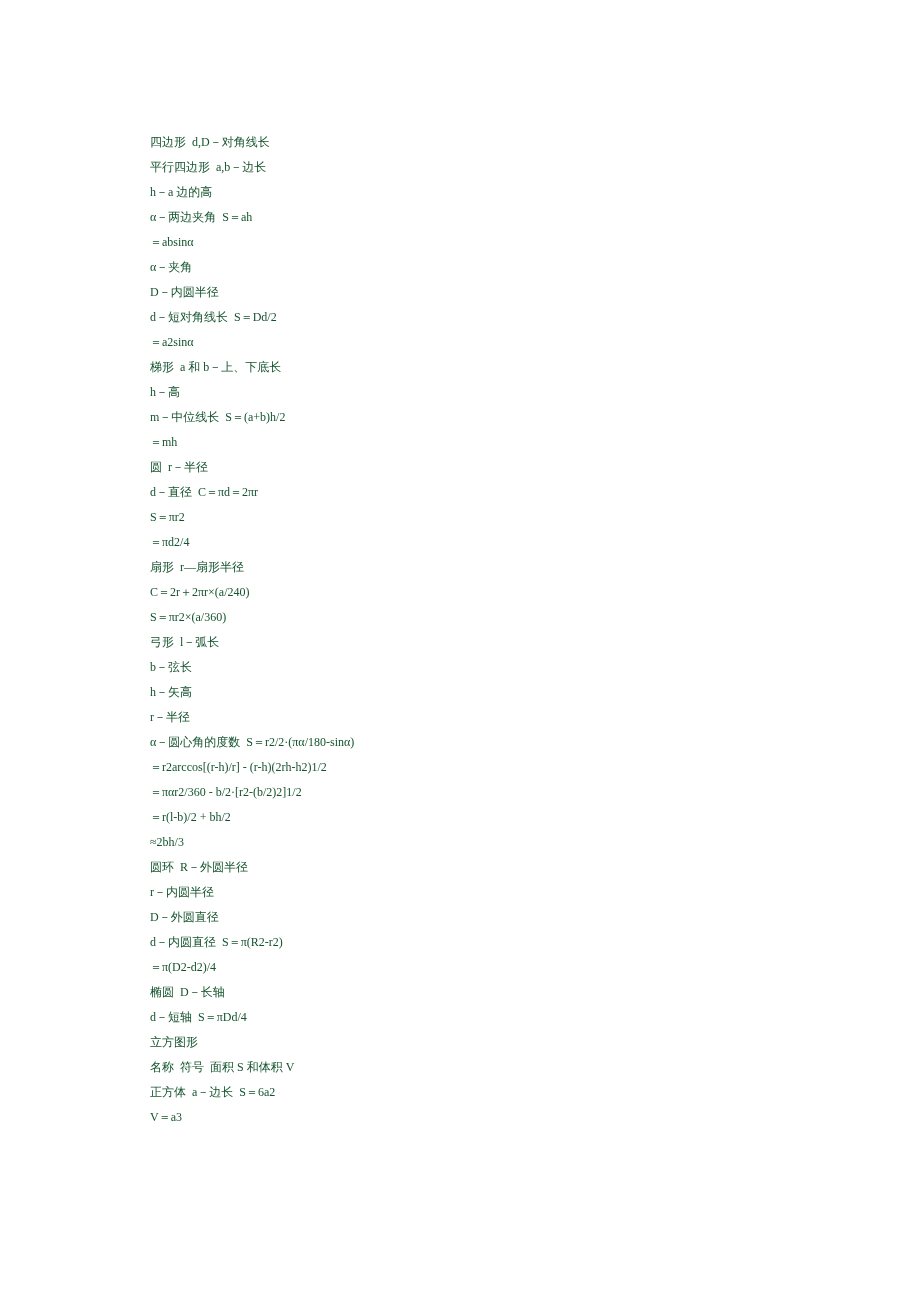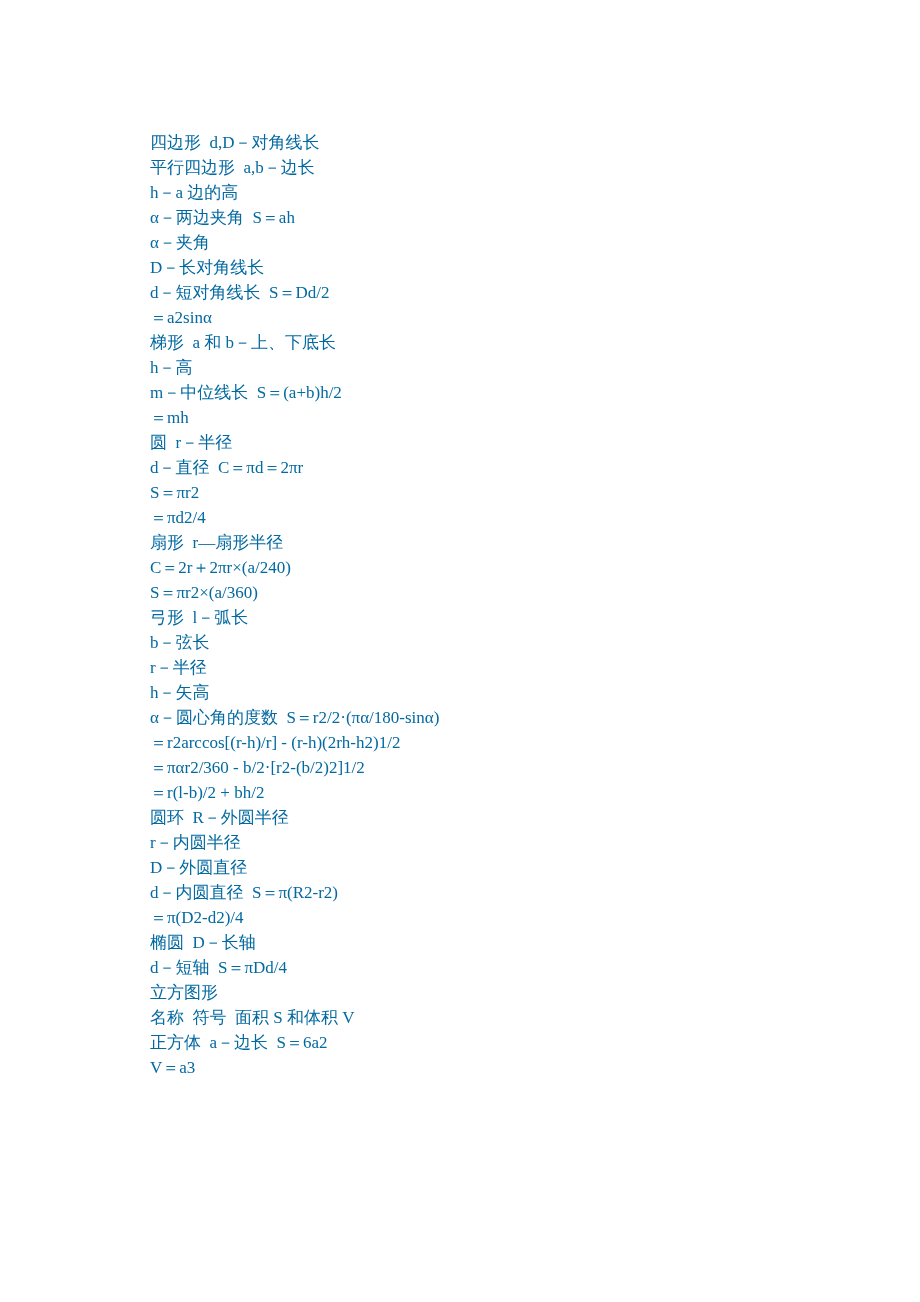--- a/index.html
+++ b/index.html
@@ -9,58 +9,60 @@
     font-family: "SimSun", "宋体", serif;
     width: 920px;
     height: 1302px;
     box-sizing: border-box;
   }
   .page {
     padding: 130px 0 0 150px;
     box-sizing: border-box;
   }
   .line {
-    font-size: 17px;
+    font-size: 12px;
     line-height: 25px;
-    color: #0369a1;
+    color: #14532d;
     white-space: pre;
   }
 </style>
 </head>
 <body>
 
 <div class="page">
   <div id="content">
       <div class="line">四边形  d,D－对角线长</div>
       <div class="line">平行四边形  a,b－边长</div>
       <div class="line">h－a 边的高</div>
       <div class="line">α－两边夹角  S＝ah</div>
+      <div class="line">＝absinα</div>
       <div class="line">α－夹角</div>
-      <div class="line">D－长对角线长</div>
+      <div class="line">D－内圆半径</div>
       <div class="line">d－短对角线长  S＝Dd/2</div>
       <div class="line">＝a2sinα</div>
       <div class="line">梯形  a 和 b－上、下底长</div>
       <div class="line">h－高</div>
       <div class="line">m－中位线长  S＝(a+b)h/2</div>
       <div class="line">＝mh</div>
       <div class="line">圆  r－半径</div>
       <div class="line">d－直径  C＝πd＝2πr</div>
       <div class="line">S＝πr2</div>
       <div class="line">＝πd2/4</div>
       <div class="line">扇形  r—扇形半径</div>
       <div class="line">C＝2r＋2πr×(a/240)</div>
       <div class="line">S＝πr2×(a/360)</div>
       <div class="line">弓形  l－弧长</div>
       <div class="line">b－弦长</div>
+      <div class="line">h－矢高</div>
       <div class="line">r－半径</div>
-      <div class="line">h－矢高</div>
       <div class="line">α－圆心角的度数  S＝r2/2·(πα/180-sinα)</div>
       <div class="line">＝r2arccos[(r-h)/r] - (r-h)(2rh-h2)1/2</div>
       <div class="line">＝παr2/360 - b/2·[r2-(b/2)2]1/2</div>
       <div class="line">＝r(l-b)/2 + bh/2</div>
+      <div class="line">≈2bh/3</div>
       <div class="line">圆环  R－外圆半径</div>
       <div class="line">r－内圆半径</div>
       <div class="line">D－外圆直径</div>
       <div class="line">d－内圆直径  S＝π(R2-r2)</div>
       <div class="line">＝π(D2-d2)/4</div>
       <div class="line">椭圆  D－长轴</div>
       <div class="line">d－短轴  S＝πDd/4</div>
       <div class="line">立方图形</div>
       <div class="line">名称  符号  面积 S 和体积 V</div>
       <div class="line">正方体  a－边长  S＝6a2</div>

